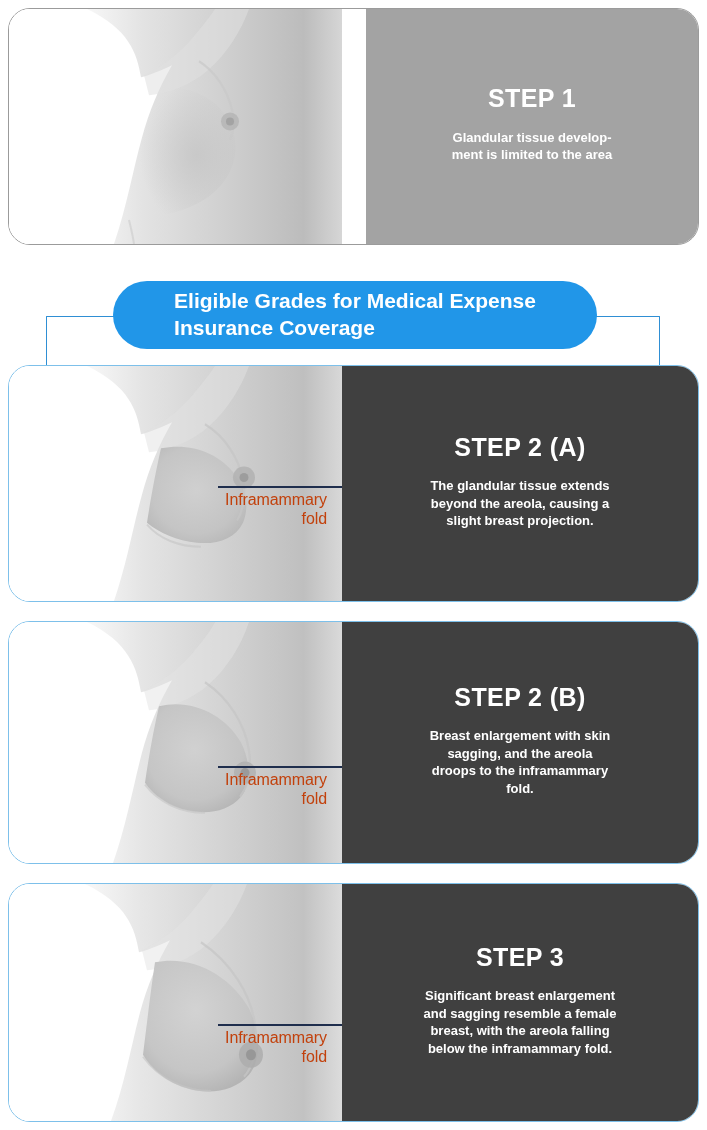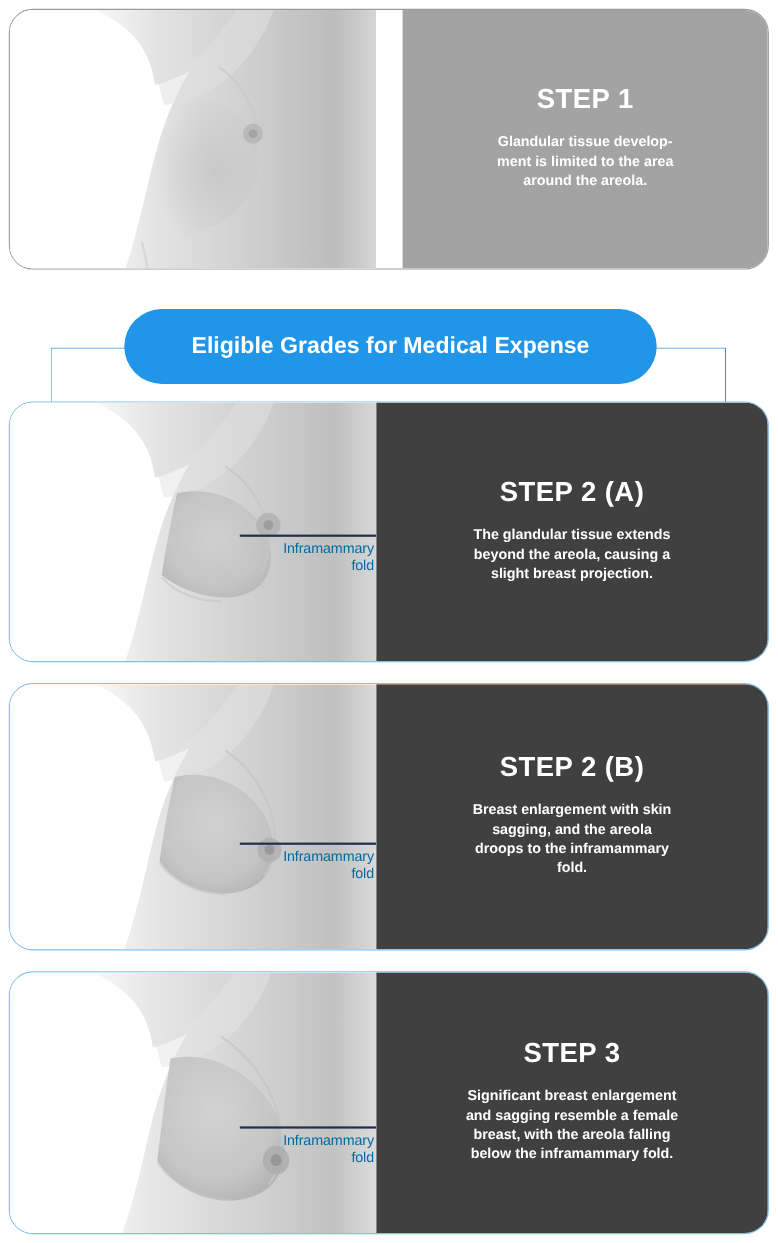--- a/index.html
+++ b/index.html
@@ -65,25 +65,25 @@
     pointer-events:none;
   }
   .fold .rule{
     height:0;
     border-top:2px solid #1f2e4d;
     width:124px;
     margin-left:auto;
   }
   .fold .fold-text{
     display:block;
-    font-size:13px;
+    font-size:16px;
     line-height:1.18;
-    color:#0369a1;
+    color:#c2410c;
     padding-top:3px;
-    padding-right:2px;
+    padding-right:15px;
     letter-spacing:-.1px;
   }
 
   
   .bracket{
     position:absolute;
     left:46px;
     top:316px;
     width:614px;
     height:50px;
@@ -149,29 +149,29 @@
       <circle cx="221" cy="112" r="9" fill="#b5b5b5" opacity="0.85"></circle>
       <circle cx="221" cy="112" r="4" fill="#a3a3a3"></circle>
       <path d="M120 210 C122 218 124 226 125 234" fill="none" stroke="#cccccc" stroke-width="2" opacity="0.6"></path>
     </svg>
   </div>
   <div class="panel gray">
     <div class="step-title">STEP 1</div>
     <div class="step-desc">
       <span>Glandular tissue develop-</span><br>
       <span>ment is limited to the area</span><br>
-      <span>around the areola.</span>
     </div>
   </div>
 </div>
 
 <div class="bracket"></div>
 <div class="banner">
   <span>
     <span>Eligible Grades for Medical Expense</span><br>
+    <span>Insurance Coverage</span>
   </span>
 </div>
 
 <div class="card blue" id="card-step2a">
   <div class="photo">
     <svg viewBox="0 0 333 234" preserveAspectRatio="none" aria-hidden="true">
       <defs>
         <linearGradient id="skin2a" x1="0" y1="0" x2="1" y2="0">
           <stop offset="0" stop-color="#f8f8f8"></stop>
           <stop offset="0.22" stop-color="#e4e4e4"></stop>

